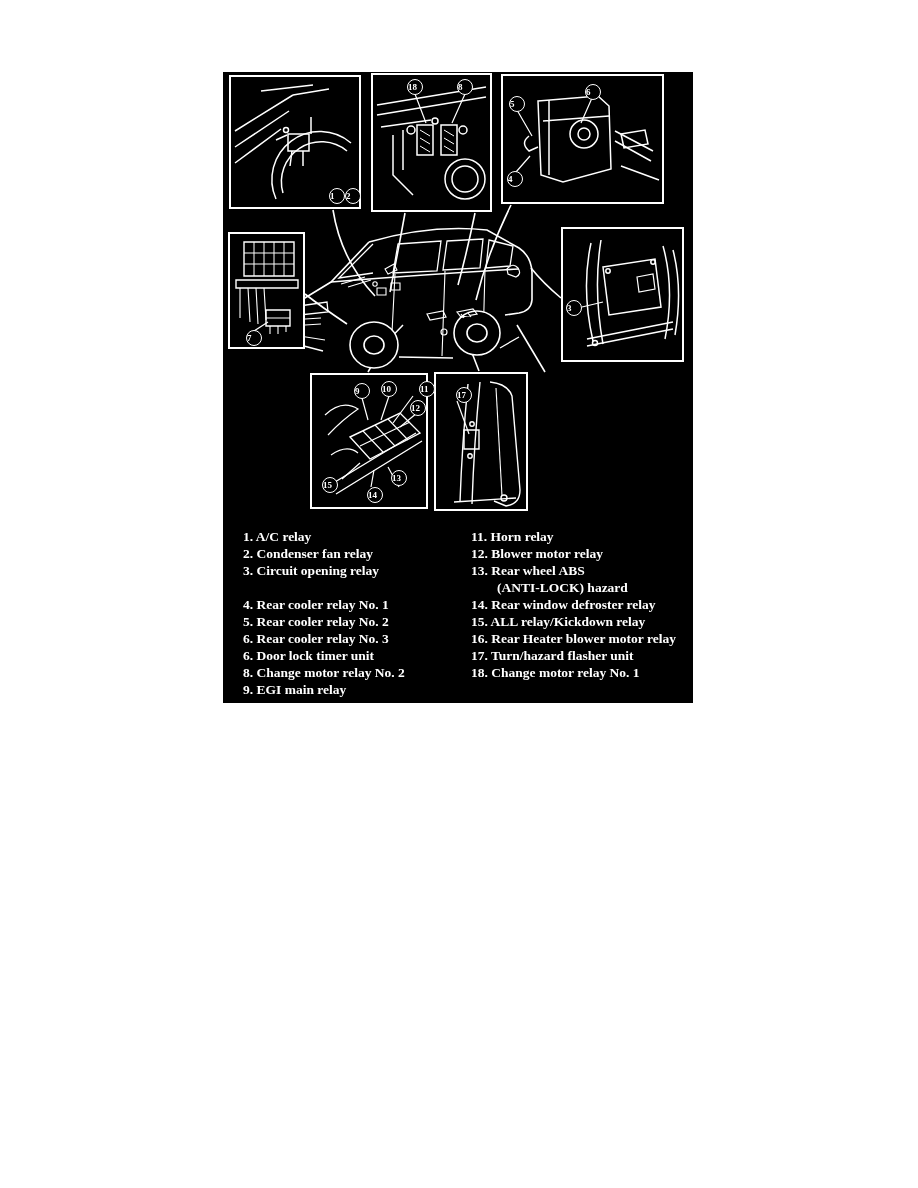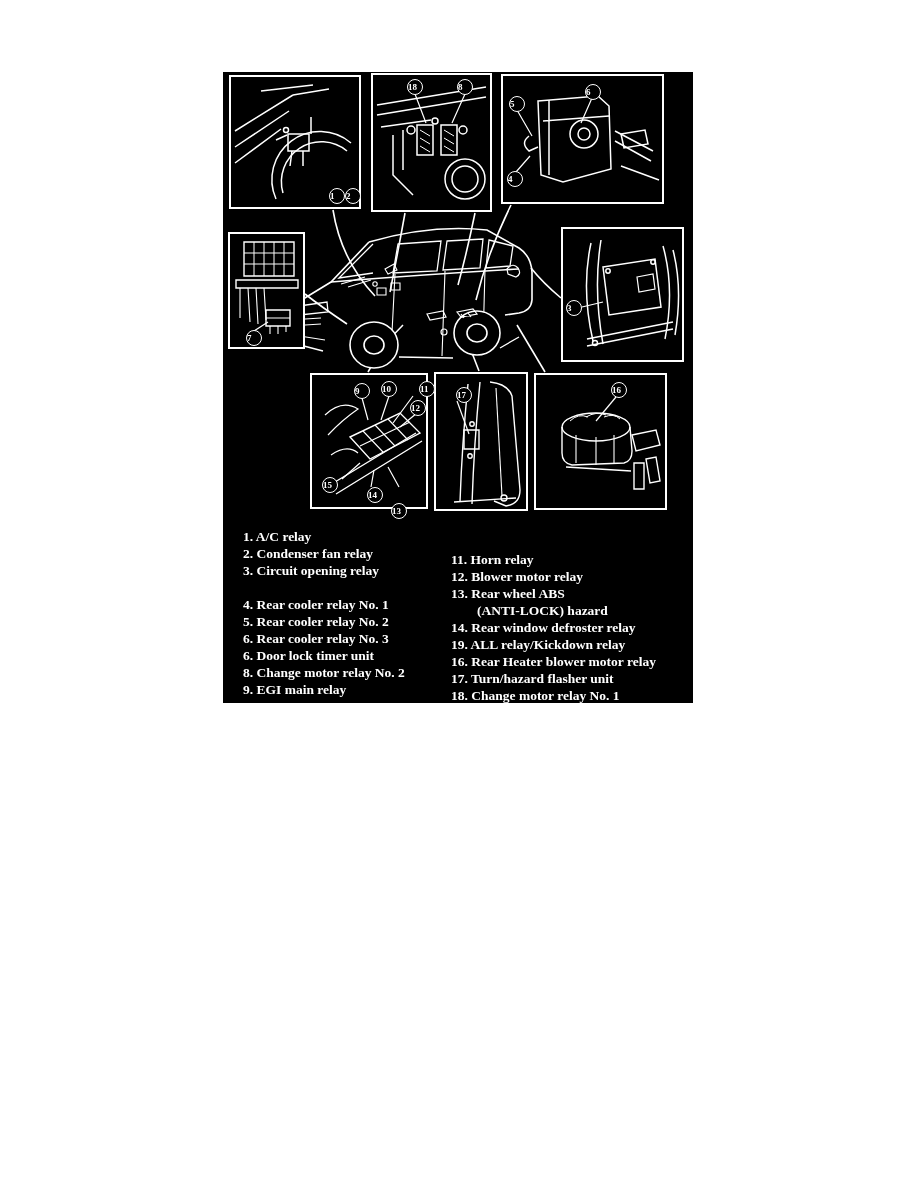--- a/index.html
+++ b/index.html
@@ -17,21 +17,21 @@
   .box-bl{left:87px;top:301px;width:118px;height:136px;}
   .box-bm{left:211px;top:300px;width:94px;height:139px;}
   .box-br{left:311px;top:301px;width:133px;height:137px;}
   .car{position:absolute;left:58px;top:140px;width:300px;height:172px;}
   .co{position:absolute;width:14px;height:14px;border:1.5px solid #fff;border-radius:50%;
       background:#000;color:#fff;font:bold 9px/14px "Liberation Serif","DejaVu Serif",serif;
       z-index:3;}
   .legend{position:absolute;left:0;top:456px;width:470px;color:#fff;}
   .lcol{position:absolute;top:0;}
   .col-left{left:20px;width:205px;}
-  .col-right{left:228px;width:236px;margin-top:23px;}
+  .col-right{left:248px;width:236px;}
   .lrow{height:17px;line-height:17px;font-size:13.5px;font-weight:bold;white-space:nowrap;}
   .lrow.indent{padding-left:26px;}
   svg{display:block;}
   path,ellipse,circle,rect,line,polyline{vector-effect:non-scaling-stroke;}
 </style>
 </head>
 <body>
 
 <div class="page">
   <div class="panel">
@@ -157,72 +157,59 @@
         <path d="M48 71 L98 47 M51 56 L71 77 M63 50 L83 71 M76 44 L96 65" stroke-width="1.1"></path>
         <path d="M18 110 L104 58 M24 119 L110 66"></path>
         <path d="M13 40 Q30 24 46 34 Q30 45 16 60 M19 80 Q35 69 46 78" stroke-width="1.2"></path>
       </svg>
       <span class="co" style="left:42px;top:8px">9</span>
       <span class="co" style="left:69px;top:6px">10</span>
       <span class="co" style="left:107px;top:6px">11</span>
       <span class="co" style="left:98px;top:25px">12</span>
       <span class="co" style="left:10px;top:102px">15</span>
       <span class="co" style="left:55px;top:112px">14</span>
-      <span class="co" style="left:79px;top:128px">13</span>
+      <span class="co" style="left:79px;top:95px">13</span>
     </div>
 
     <div class="inset box-bm">
       <svg viewBox="0 0 90 135" width="90" height="135" fill="none" stroke="#fff" stroke-width="1.4">
         <path d="M21 27 L33 60" stroke-width="1.2"></path>
         <path d="M32 10 Q26 70 24 128 M44 8 Q38 70 36 130"></path>
         <rect x="28" y="56" width="15" height="19"></rect>
         <circle cx="36" cy="50" r="2.2"></circle>
           <circle cx="34" cy="82" r="2.2"></circle>
         <path d="M54 8 Q72 10 76 22 L84 116 Q84 130 70 132 L58 127"></path>
         <path d="M60 14 L66 122" stroke-width="1.1"></path>
         <path d="M18 128 L80 124"></path>
         <circle cx="68" cy="124" r="3"></circle>
       </svg>
       <span class="co" style="left:20px;top:13px">17</span>
     </div>
 
-    <div class="inset box-br">
-      <svg viewBox="0 0 129 133" width="129" height="133" fill="none" stroke="#fff" stroke-width="1.4">
-        <path d="M80 22 L60 46" stroke-width="1.2"></path>
-        <ellipse cx="60" cy="52" rx="34" ry="14"></ellipse>
-        <path d="M34 46 q8 -8 18 -4 M50 42 q10 -6 20 -2 M68 42 q10 -4 16 2" stroke-width="1"></path>
-        <path d="M26 52 L26 78 Q26 88 36 90 L88 88 Q96 86 96 76 L94 52"></path>
-        <path d="M40 60 V88 M60 62 V90 M78 60 V88" stroke-width="1.1"></path>
-        <path d="M96 60 L120 55 L124 70 L100 76 Z"></path>
-        <path d="M98 88 h10 v26 h-10 z M110 84 l10 -2 l4 24 l-10 2 z"></path>
-        <path d="M30 92 L95 96"></path>
-      </svg>
-      <span class="co" style="left:75px;top:7px">16</span>
-    </div>
 
     <div class="legend">
       <div class="lcol col-left">
         <div class="lrow">1. A/C relay</div>
         <div class="lrow">2. Condenser fan relay</div>
         <div class="lrow">3. Circuit opening relay</div>
         <div class="lrow"></div>
         <div class="lrow">4. Rear cooler relay No. 1</div>
         <div class="lrow">5. Rear cooler relay No. 2</div>
         <div class="lrow">6. Rear cooler relay No. 3</div>
         <div class="lrow">6. Door lock timer unit</div>
         <div class="lrow">8. Change motor relay No. 2</div>
         <div class="lrow">9. EGI main relay</div>
       </div>
       <div class="lcol col-right">
         <div class="lrow">11. Horn relay</div>
         <div class="lrow">12. Blower motor relay</div>
         <div class="lrow">13. Rear wheel ABS</div>
         <div class="lrow indent">(ANTI-LOCK) hazard</div>
         <div class="lrow">14. Rear window defroster relay</div>
-        <div class="lrow">19. ALL relay/Kickdown relay</div>
+        <div class="lrow">15. ALL relay/Kickdown relay</div>
         <div class="lrow">16. Rear Heater blower motor relay</div>
         <div class="lrow">17. Turn/hazard flasher unit</div>
         <div class="lrow">18. Change motor relay No. 1</div>
       </div>
     </div>
 
   </div>
 </div>
 
 </body></html>

